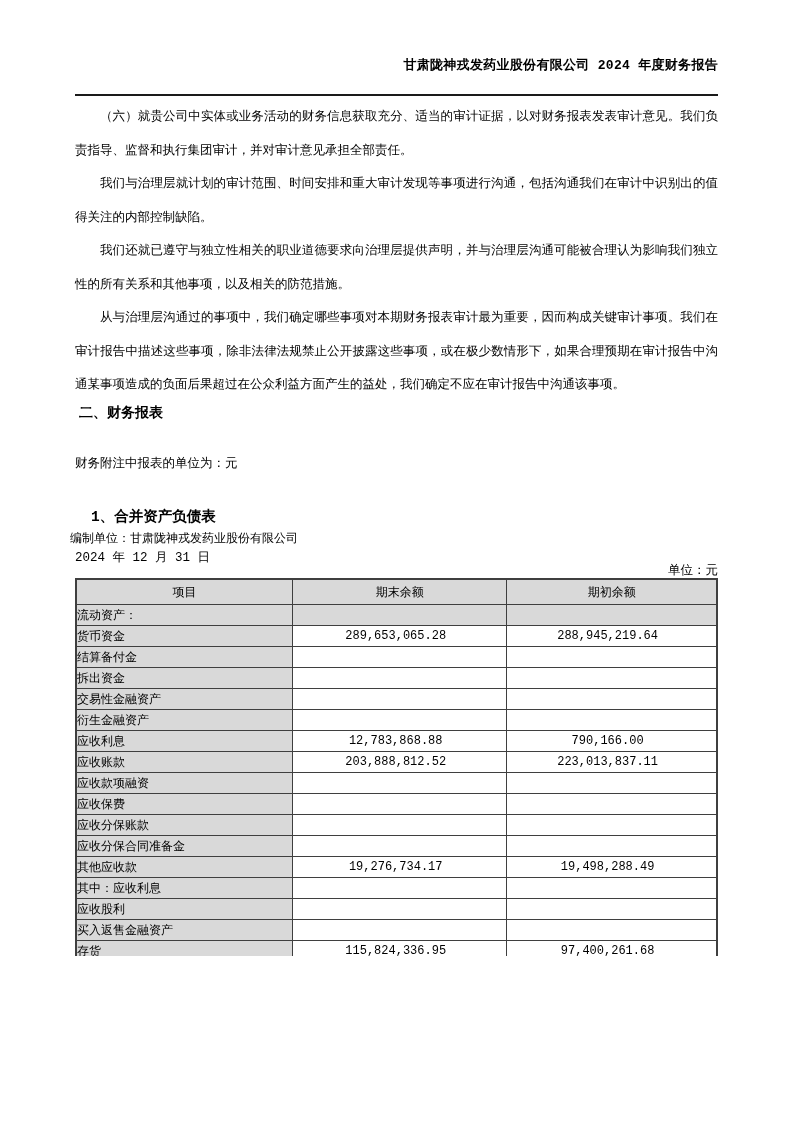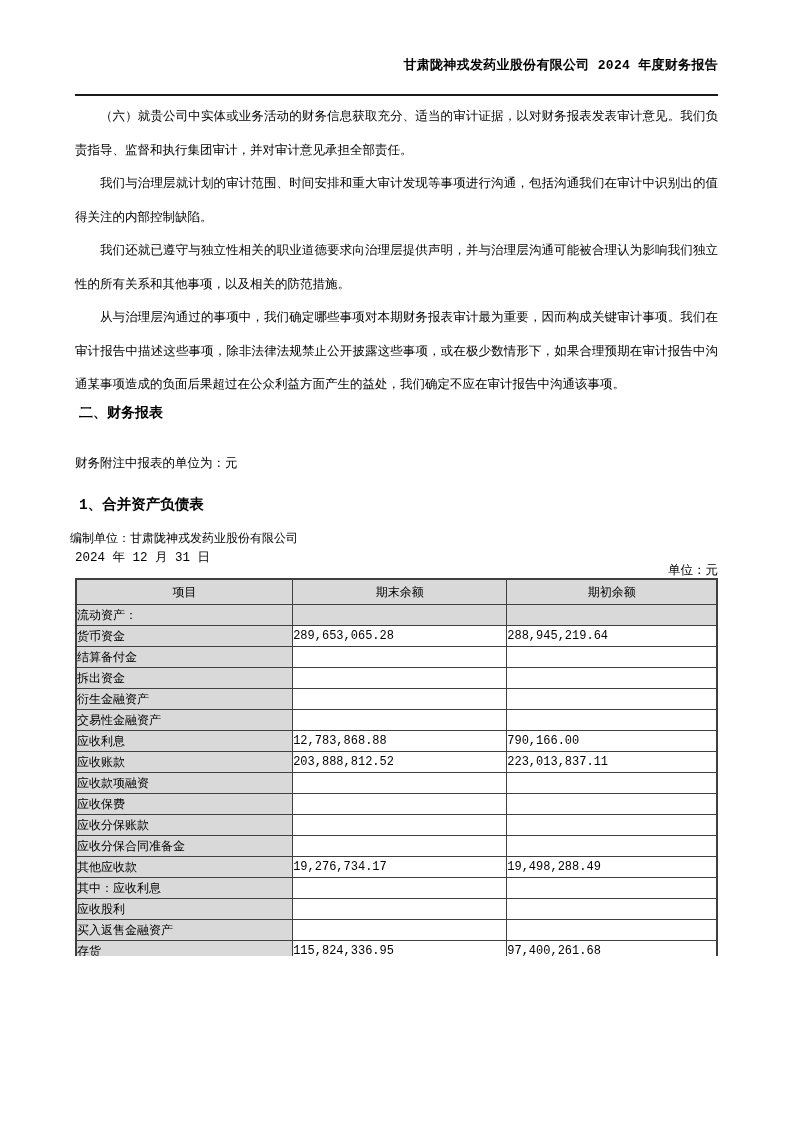--- a/index.html
+++ b/index.html
@@ -12,35 +12,35 @@
     text-align:right;font-weight:bold;font-size:13px;letter-spacing:.3px;
   }
   .header-rule{position:absolute;top:94px;left:75px;right:75px;height:2px;background:#1a1a1a;}
   .body-text{
     position:absolute;top:101px;left:75px;width:643px;
     font-size:12.5px;line-height:33.5px;text-align:justify;
   }
   .body-text p{margin:0;text-indent:2em;}
   .sec-title{position:absolute;left:75px;top:400px;margin:4px;font-size:14px;font-weight:bold;}
   .unit-note{position:absolute;left:75px;top:455px;font-size:12.5px;}
-  .subsec-title{position:absolute;left:75px;top:491px;margin:4px;font-size:14.5px;font-weight:bold;}
+  .subsec-title{position:absolute;left:75px;top:491px;margin:16px;font-size:14.5px;font-weight:bold;}
   .prepared-by{position:absolute;left:70px;top:530px;font-size:12px;}
   .stmt-date{position:absolute;left:75px;top:549px;width:643px;text-align:left;font-size:12.5px;}
   .unit-label{position:absolute;right:75px;top:562px;font-size:12.5px;}
   table.bs{
     position:absolute;left:75px;top:578px;width:643px;
     border-collapse:collapse;table-layout:fixed;font-size:12px;
     border:2px solid #3f3f3f;
   }
   table.bs col.c1{width:33.8%;} table.bs col.c2{width:33.4%;} table.bs col.c3{width:32.8%;}
   table.bs th,table.bs td{border:1px solid #3f3f3f;padding:0;overflow:hidden;white-space:nowrap;}
   table.bs th{height:24px;background:#d9d9d9;font-weight:normal;text-align:center;}
   table.bs td{height:20px;}
   table.bs td.item{background:#d9d9d9;text-align:left;}
-  table.bs td.num{text-align:left;padding-right:8px;background:#ffffff;}
+  table.bs td.num{text-align:center;padding-right:8px;background:#ffffff;}
   table.bs tr.row-category td{background:#d9d9d9;}
   td.ind-category{padding-left:6px;}
   td.ind-item{padding-left:15px;}
   td.ind-sub{padding-left:28px;}
   td.ind-sub2{padding-left:62px;margin-left:15px;}
   .page-num{position:absolute;right:75px;top:1040px;font-size:12px;color:#4d4d4d;}
 </style>
 </head>
 <body>
 
@@ -91,26 +91,26 @@
           <td class="item ind-item">结算备付金</td>
           <td class="num"></td>
           <td class="num"></td>
         </tr>
         <tr class="row-item">
           <td class="item ind-item">拆出资金</td>
           <td class="num"></td>
           <td class="num"></td>
         </tr>
         <tr class="row-item">
-          <td class="item ind-item">衍生金融资产</td>
+          <td class="item ind-item">交易性金融资产</td>
           <td class="num"></td>
           <td class="num"></td>
         </tr>
         <tr class="row-item">
-          <td class="item ind-item">交易性金融资产</td>
+          <td class="item ind-item">衍生金融资产</td>
           <td class="num"></td>
           <td class="num"></td>
         </tr>
         <tr class="row-item">
           <td class="item ind-item">应收利息</td>
           <td class="num">12,783,868.88</td>
           <td class="num">790,166.00</td>
         </tr>
         <tr class="row-item">
           <td class="item ind-item">应收账款</td>

